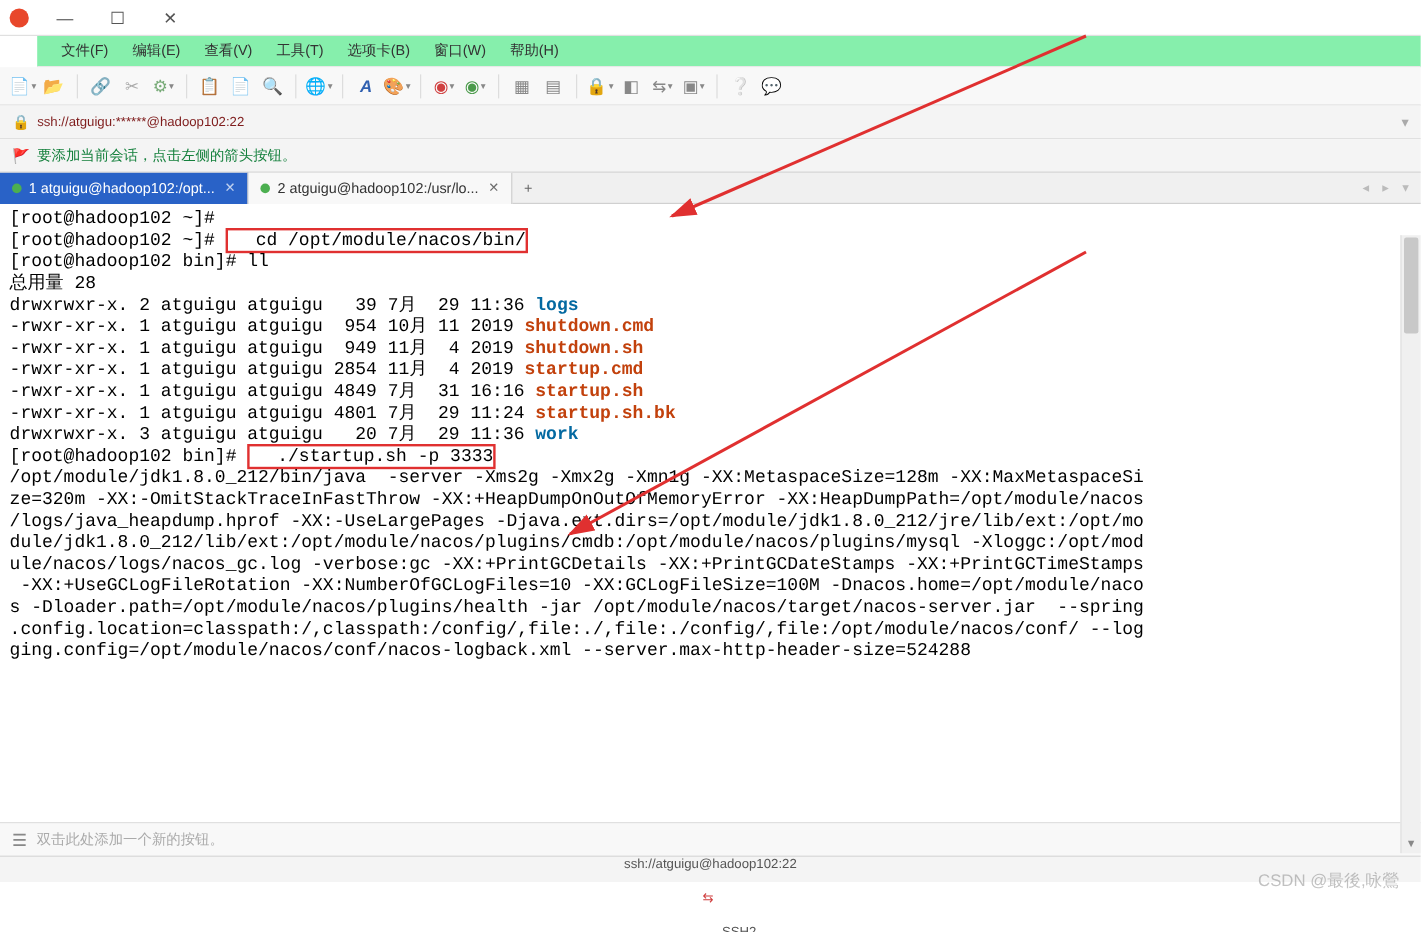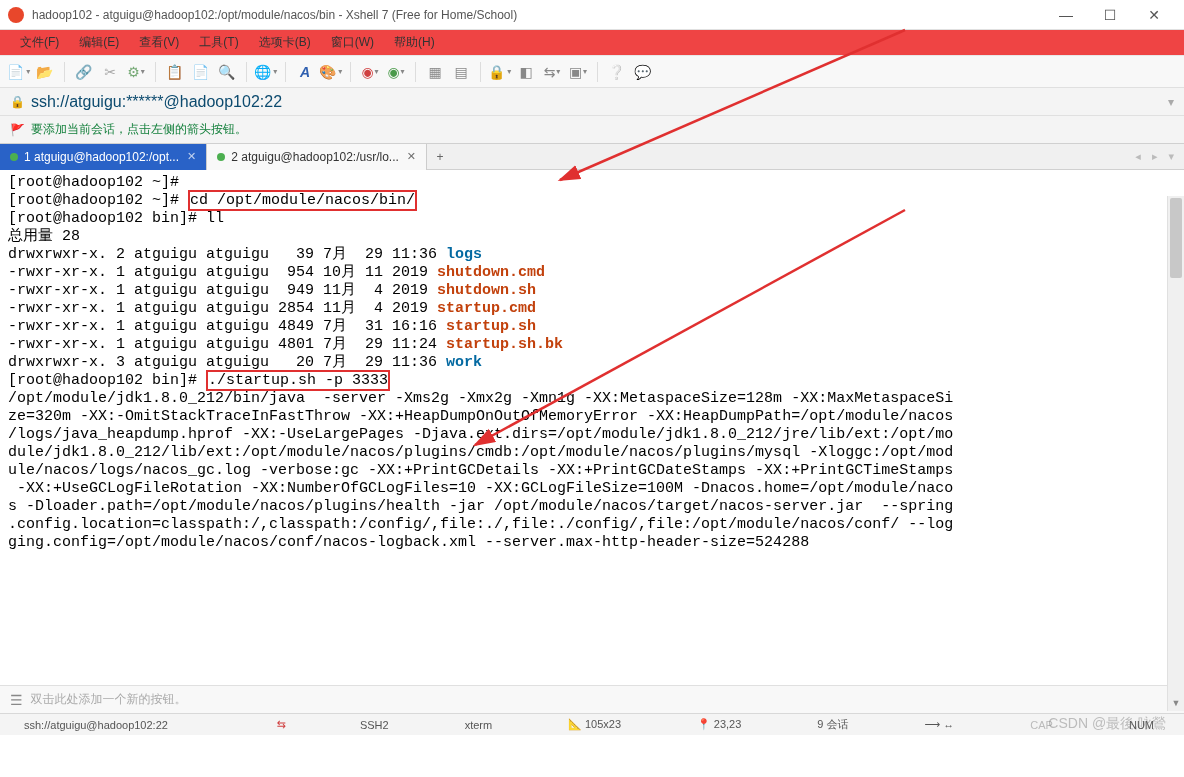--- a/index.html
+++ b/index.html
@@ -1,67 +1,66 @@
 <!DOCTYPE html>
 <html><head>
 <meta charset="utf-8">
 <style>
 * { margin:0; padding:0; box-sizing:border-box; }
 body { font-family:"Microsoft YaHei",Arial,sans-serif; font-size:12px; background:#fff; color:#333; width:1184px; height:777px; overflow:hidden; position:relative; }
 .titlebar { height:30px; display:flex; align-items:center; padding:0 8px; background:#fff; border-bottom:1px solid #e0e0e0; }
 .titlebar .logo { width:16px; height:16px; border-radius:50%; background:#e8472b; margin-right:8px; }
 .titlebar .title { flex:1; font-size:12px; color:#555; }
 .titlebar .winbtn { width:44px; height:28px; display:flex; align-items:center; justify-content:center; color:#555; font-size:14px; }
-.menubar { height:26px; display:flex; align-items:center; padding:0 12px; gap:4px; background:#ef4444; border-bottom:1px solid #e8e8e8; }
+.menubar { height:26px; display:flex; align-items:center; padding:0 12px; gap:4px; background:#86efac; border-bottom:1px solid #e8e8e8;margin-left:31px; }
 .menuitem { padding:3px 8px; color:#333; font-size:12px; }
 .toolbar { height:32px; display:flex; align-items:center; padding:0 8px; gap:4px; background:#f8f8f8; border-bottom:1px solid #e0e0e0; }
 .tbtn { width:22px; height:22px; display:flex; align-items:center; justify-content:center; font-size:14px; color:#666; border-radius:2px; }
 .tbtn.dd::after { content:"▾"; font-size:8px; margin-left:1px; color:#888; }
 .tsep { width:1px; height:20px; background:#ddd; margin:0 4px; }
 .addressbar { height:28px; display:flex; align-items:center; padding:0 10px; background:#f4f4f4; border-bottom:1px solid #e0e0e0; }
 .lock { color:#e0a030; margin-right:6px; font-size:12px; }
-.addr { color:#0c4a6e; font-size:16px; flex:1; }
+.addr { color:#7f1d1d; font-size:11px; flex:1; }
 .addr-chev { color:#aaa; }
 .hintbar { height:28px; display:flex; align-items:center; padding:0 10px; background:#f4f4f4; border-bottom:1px solid #d0d0d0; }
 .flag { color:#d04040; margin-right:6px; font-size:12px; }
 .hint { color:#15803d; font-size:12px; }
 .tabbar { height:26px; display:flex; align-items:center; background:#f0f0f0; border-bottom:1px solid #d0d0d0; position:relative; }
 .tab { height:26px; display:flex; align-items:center; padding:0 10px; font-size:12px; border-right:1px solid #ccc; gap:6px; max-width:250px; }
 .tab.active { background:#2962c7; color:#fff; }
 .tab.inactive { background:#f8f8f8; color:#333; }
 .tab .dot { width:8px; height:8px; border-radius:50%; background:#4caf50; }
 .tab .label { white-space:nowrap; overflow:hidden; text-overflow:ellipsis; }
 .tab .x { font-size:11px; opacity:0.7; margin-left:2px; }
 .tab.add { width:26px; justify-content:center; color:#666; border-right:none; }
 .navarrows { position:absolute; right:6px; color:#bbb; font-size:11px; letter-spacing:4px; }
 .terminal { position:relative; background:#fff; font-family:"Consolas","Courier New",monospace; font-size:15px; line-height:18px; padding:4px 8px; white-space:pre; color:#000; height:515px; overflow:hidden; }
 .terminal .blue { color:#0369a1; font-weight:bold; }
 .terminal .green { color:#c2410c; font-weight:bold; }
-.terminal .redbox { border:2px solid #e03030; display:inline; }
+.terminal .redbox { border:2px solid #e03030; display:inline;padding-left:23px; }
 .nacosbox { position:absolute; left:8px; bottom:8px; border:3px solid #e03030; padding:0 2px; }
 .scrollbar { position:absolute; right:0; top:196px; width:17px; height:515px; background:#f0f0f0; border-left:1px solid #e0e0e0; }
 .scrollbar .thumb { position:absolute; left:2px; right:2px; top:2px; height:80px; background:#c8c8c8; border-radius:2px; }
 .scrollbar .arr { position:absolute; left:0; right:0; height:16px; display:flex; align-items:center; justify-content:center; font-size:9px; color:#888; }
 .scrollbar .arr.up { top:0; }
 .scrollbar .arr.dn { bottom:0; }
 .addbtnbar { height:28px; display:flex; align-items:center; padding:0 10px; background:#f8f8f8; border-top:1px solid #e0e0e0; gap:8px; }
 .hamburger { color:#888; font-size:14px; }
 .addbtntext { color:#aaa; font-size:12px; }
-.statusbar { height:22px; display:flex; align-items:center; padding:0 24px; background:#f4f4f4; border-top:1px solid #d8d8d8; font-size:11px; color:#555; gap:16px; }
+.statusbar { height:22px; display:flex; align-items:center; padding:0 10px; background:#f4f4f4; border-top:1px solid #d8d8d8; font-size:11px; color:#555; gap:16px;flex-direction:column; }
 .statusbar .left { flex:1; }
 .statusbar .seg { padding:0 6px;margin-left:48px; }
-.watermark { position:absolute; right:18px; bottom:44px; color:rgba(120,120,120,0.45); font-size:14px; pointer-events:none;text-align:right; }
+.watermark { position:absolute; right:18px; bottom:34px; color:rgba(120,120,120,0.45); font-size:14px; pointer-events:none;text-align:right; }
 svg.annot { position:absolute; top:0; left:0; width:1184px; height:777px; pointer-events:none; }
 </style>
 </head>
 <body>
 
 <div class="titlebar">
   <div class="logo"></div>
-  <div class="title">hadoop102 - atguigu@hadoop102:/opt/module/nacos/bin - Xshell 7 (Free for Home/School)</div>
   <div class="winbtn">—</div>
   <div class="winbtn">☐</div>
   <div class="winbtn">✕</div>
 </div>
 
 <div class="menubar">
   <div class="menuitem">文件(F)</div>
   <div class="menuitem">编辑(E)</div>
   <div class="menuitem">查看(V)</div>
   <div class="menuitem">工具(T)</div>

